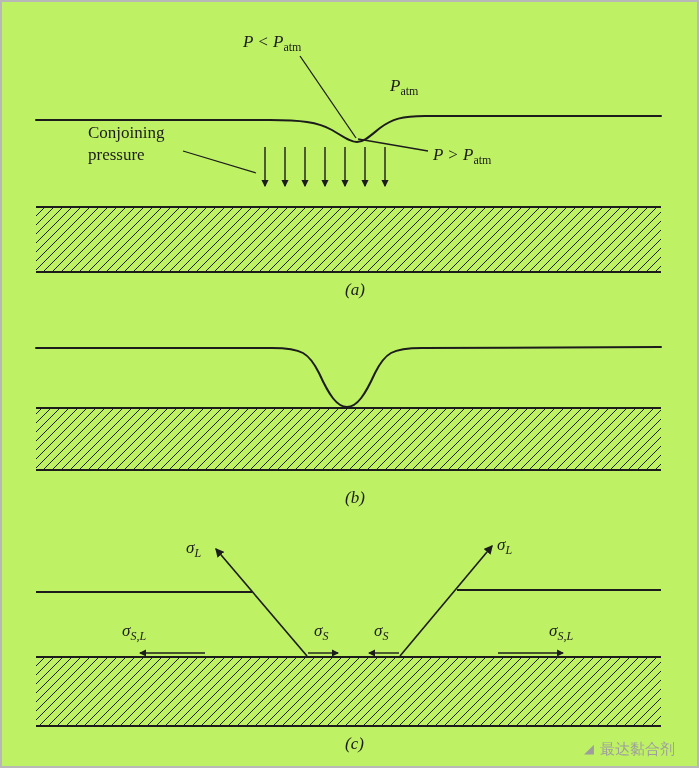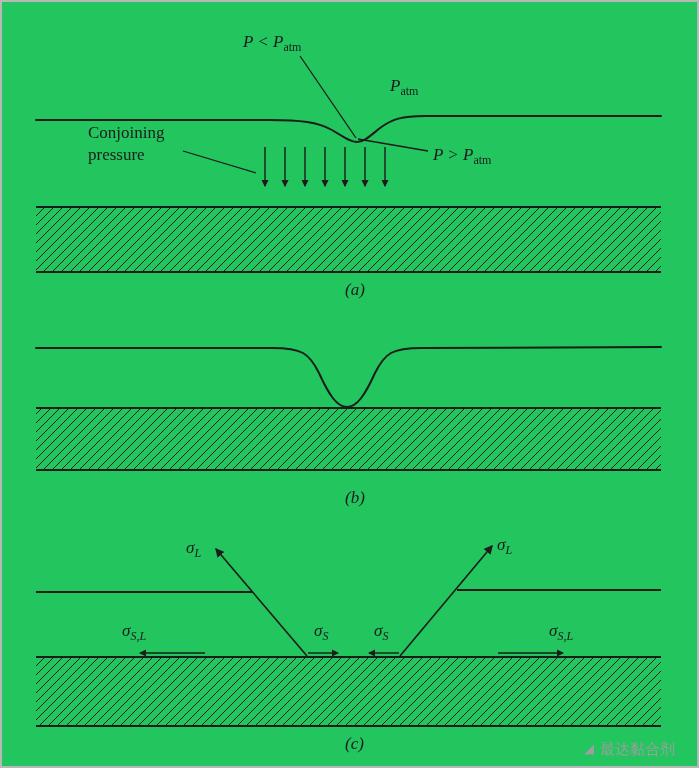--- a/index.html
+++ b/index.html
@@ -1,18 +1,18 @@
 <!DOCTYPE html>
 <html><head>
 <meta charset="utf-8">
 <style>
   html,body{margin:0;padding:0;background:#e9e9e9;}
   .frame{
     position:relative;width:699px;height:768px;box-sizing:border-box;
-    border:2px solid #b8b8b8;background:#22c55e;overflow:hidden;
+    border:2px solid #b8b8b8;background:#bef264;overflow:hidden;
     font-family:"Liberation Serif", serif;
   }
   svg{position:absolute;left:0;top:0;display:block;}
   text{fill:#1c1c1c;}
   .lbl{font-size:17px;font-style:italic;}
   .sub{font-size:12px;font-style:normal;}
   .subi{font-size:12px;font-style:italic;}
   .plain{font-size:17px;font-style:normal;}
   .cap{font-size:17px;font-style:italic;}
   .wm{font-size:15px;fill:#9e9e9e;font-family:"DejaVu Sans",sans-serif;}

